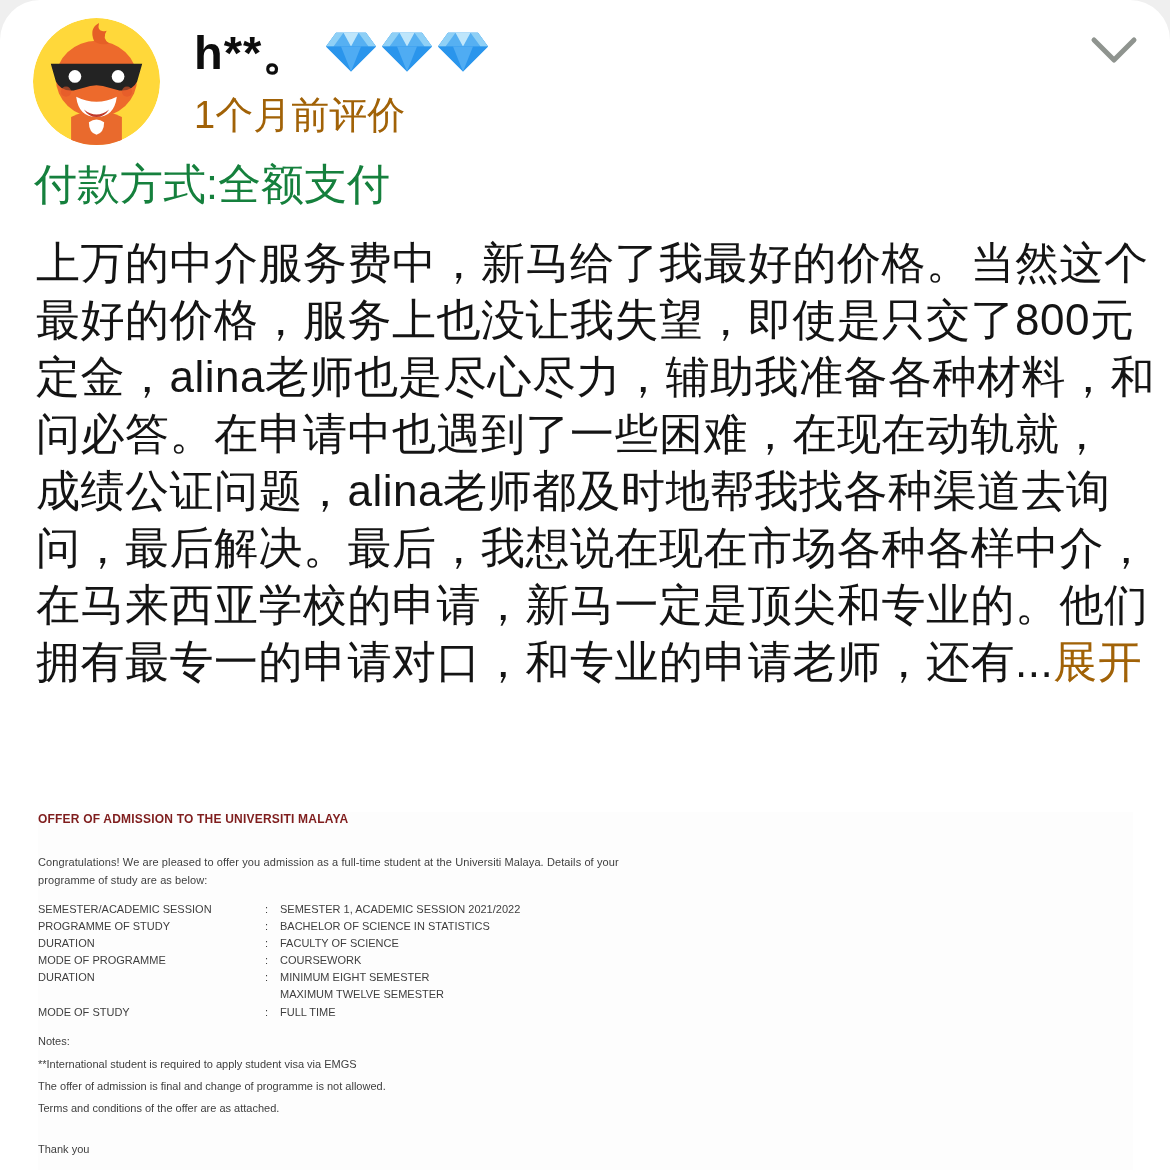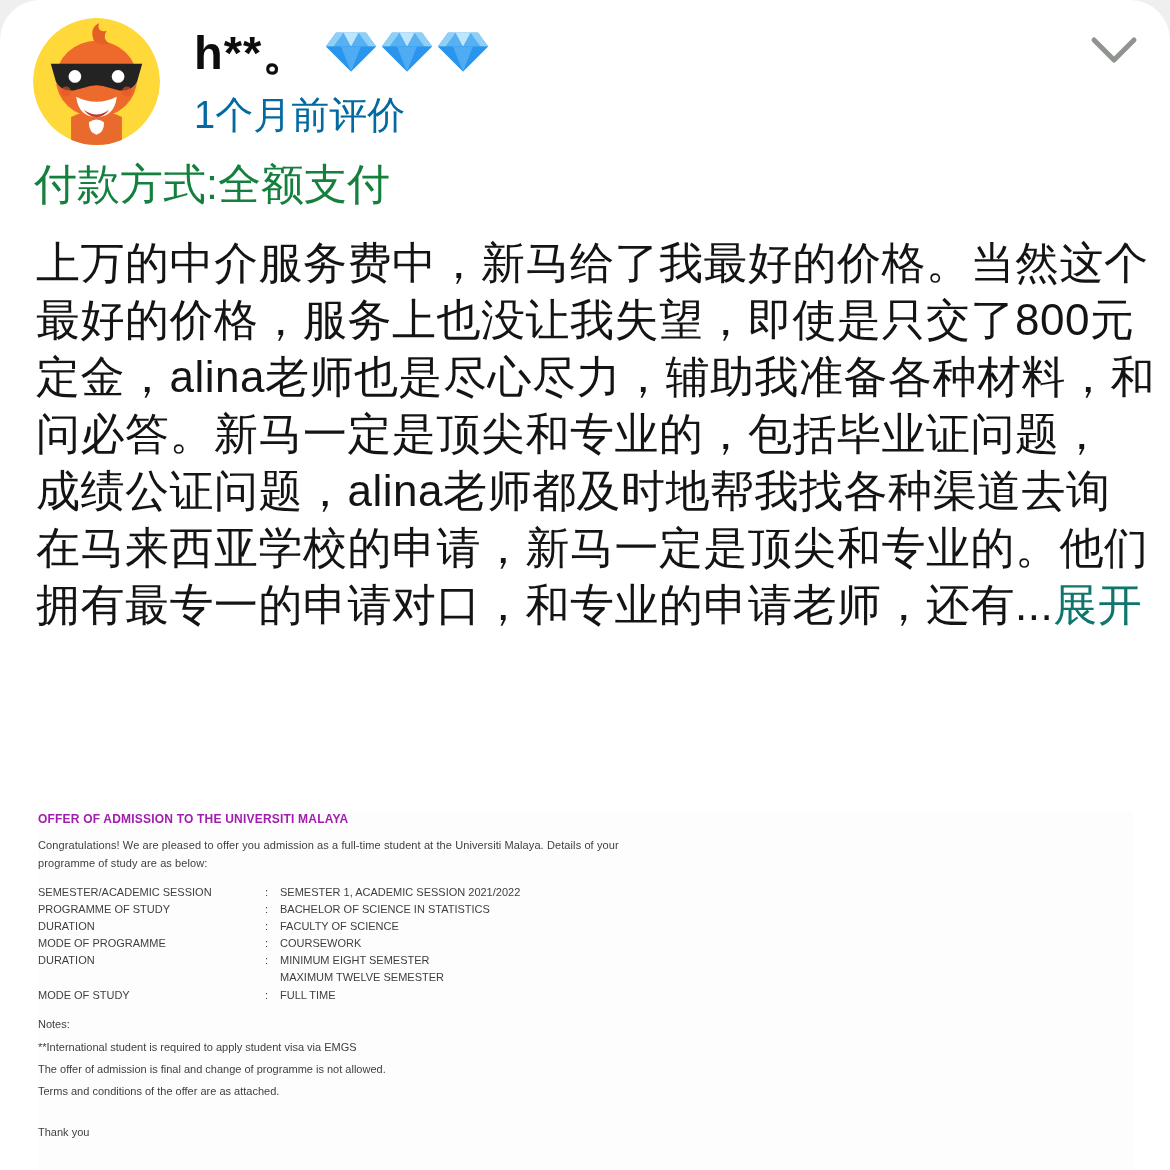--- a/index.html
+++ b/index.html
@@ -48,21 +48,21 @@
     display: flex;
     align-items: center;
     gap: 6px;
     margin-left: 16px;
     margin-top: -4px;
   }
   .diamond-icon { width: 50px; height: 45px; }
   .timestamp {
     margin-top: 10px;
     font-size: 38px;
-    color: #0369a1;
+    color: #a16207;
     line-height: 42px;
   }
   .chevron {
     position: absolute;
     left: 1088px;
     top: 30px;
     width: 52px;
     height: 40px;
     cursor: pointer;
   }
@@ -86,44 +86,44 @@
     font-size: 44px;
     color: #141414;
     letter-spacing: 0.5px;
   }
   .review-line {
     height: 57px;
     line-height: 57px;
     white-space: nowrap;
   }
   .expand-link {
-    color: #0f766e;
+    color: #a16207;
     cursor: pointer;
   }
 
   
   .attachment {
     position: absolute;
     left: 38px;
     top: 812px;
     width: 1095px;
     height: 358px;
     background: #fdfdfd;
     color: #3e3e3e;
     filter: blur(0.3px);
     cursor: pointer;
   }
   .doc-title {
     font-size: 12px;
     font-weight: 700;
-    color: #a21caf;
+    color: #7f1d1d;
     letter-spacing: 0.2px;
   }
   .doc-intro {
-    margin-top: 11px;
+    margin-top: 28px;
     font-size: 11px;
     line-height: 17.5px;
     letter-spacing: 0.1px;
   }
   .doc-table { margin-top: 12px; font-size: 11px; }
   .doc-row { display: flex; line-height: 17px; }
   .doc-row.gap-above { margin-top: 1px; }
   .doc-label { width: 227px; flex: 0 0 227px; }
   .doc-colon { width: 15px; flex: 0 0 15px; }
   .doc-value div { line-height: 17px; }
@@ -199,22 +199,23 @@
   <svg class="chevron" viewBox="0 0 52 40">
     <polyline points="6,10 26,30 46,10" fill="none" stroke="#8f948f" stroke-width="5" stroke-linecap="round" stroke-linejoin="round"></polyline>
   </svg>
 
   <div class="payment">付款方式:全额支付</div>
 
   <div class="review" id="review-lines">
       <div class="review-line">上万的中介服务费中，新马给了我最好的价格。当然这个</div>
       <div class="review-line">最好的价格，服务上也没让我失望，即使是只交了800元</div>
       <div class="review-line">定金，alina老师也是尽心尽力，辅助我准备各种材料，和</div>
-      <div class="review-line">问必答。新马一定是顶尖和专业的，包括毕业证问题，</div>
+      <div class="review-line">问必答。在申请中也遇到了一些困难，在现在动轨就，</div>
       <div class="review-line">成绩公证问题，alina老师都及时地帮我找各种渠道去询</div>
+      <div class="review-line">问，最后解决。最后，我想说在现在市场各种各样中介，</div>
       <div class="review-line">在马来西亚学校的申请，新马一定是顶尖和专业的。他们</div>
       <div class="review-line">拥有最专一的申请对口，和专业的申请老师，还有...<span class="expand-link">展开</span></div>
     </div>
 
   <div class="attachment">
     <div class="doc-title">OFFER OF ADMISSION TO THE UNIVERSITI MALAYA</div>
     <div class="doc-intro" id="doc-intro">
         <div>Congratulations! We are pleased to offer you admission as a full-time student at the Universiti Malaya. Details of your</div>
         <div>programme of study are as below:</div>
       </div>

